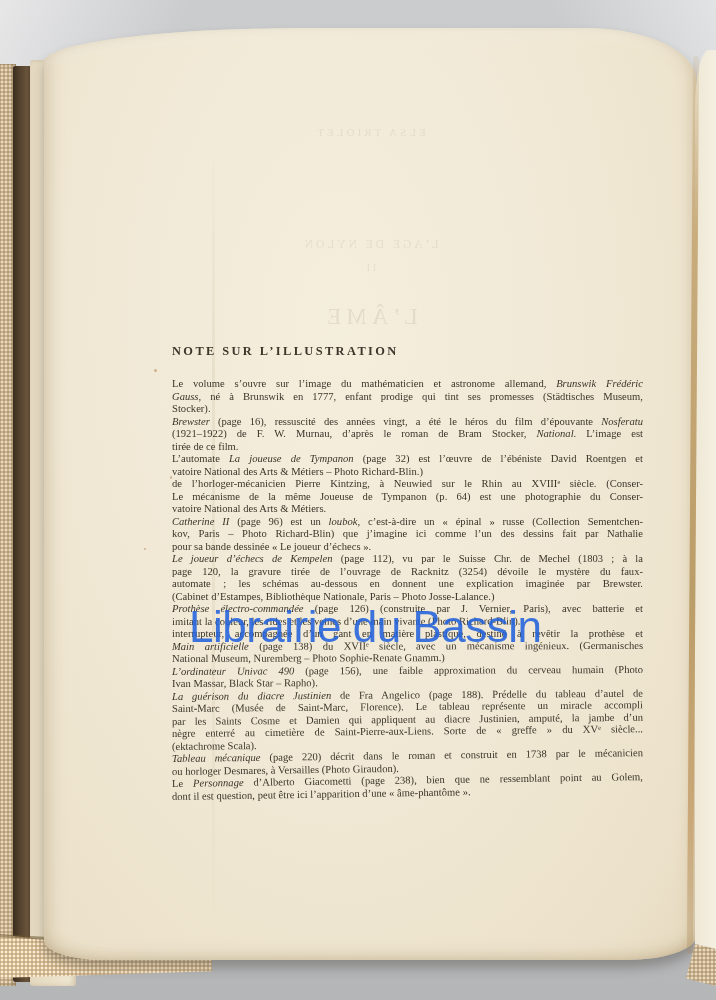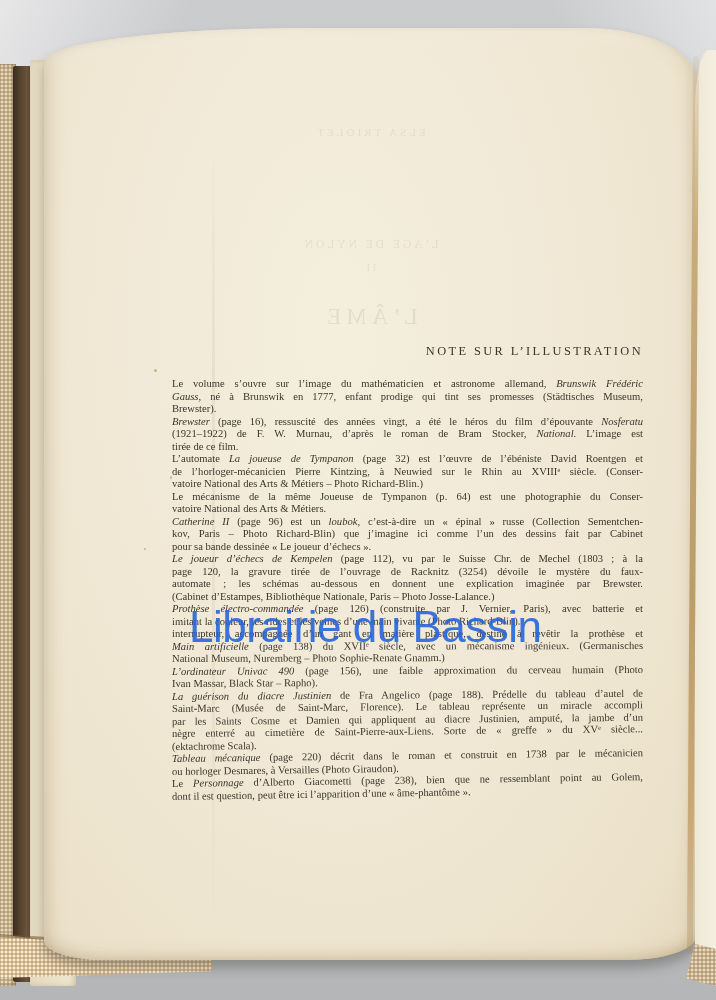--- a/index.html
+++ b/index.html
@@ -59,22 +59,22 @@
 
   .showthrough{position:absolute;left:44px;top:0;width:652px;color:#8b7b5e;}
   .ghost{position:absolute;width:100%;text-align:center;transform:scaleX(-1);
     opacity:.13;letter-spacing:3px;}
   .ghost-author{top:126px;font-size:11px;}
   .ghost-series{top:238px;font-size:11.5px;}
   .ghost-volume{top:262px;font-size:10px;}
   .ghost-title{top:304px;font-size:23px;letter-spacing:5px;opacity:.14;}
 
   .textblock{position:absolute;left:172px;top:344px;width:471px;color:#3b352a;}
-  .note-title{text-align:right;font-size:12.4px;letter-spacing:2.4px;
-    margin:0 0 19px 0;font-weight:400;color:#3c362b;}
+  .note-title{text-align:left;font-size:12.4px;letter-spacing:2.4px;
+    margin:0 0 19px 0;font-weight:700;color:#3c362b;}
   .line{font-size:10.6px;line-height:12.5px;height:12.5px;overflow:visible;
     text-align:left;}
   .line.j{text-align:justify;text-align-last:justify;}
   .line i{font-style:italic;}
 
   .watermark{position:absolute;left:189px;top:602px;
     font-family:"Liberation Sans","DejaVu Sans",sans-serif;
     font-size:44px;letter-spacing:-.5px;font-weight:400;opacity:.88;
     white-space:nowrap;}
 </style>
@@ -105,31 +105,31 @@
   <div class="ghost ghost-series">L’AGE DE NYLON</div>
   <div class="ghost ghost-volume">II</div>
   <div class="ghost ghost-title">L’ÂME</div>
 </div>
 
 <div class="textblock">
   <h1 class="note-title">NOTE SUR L’ILLUSTRATION</h1>
   <div id="lines">
       <div class="line j"><span>Le volume s’ouvre sur l’image du mathématicien et astronome allemand, </span><i>Brunswik Frédéric</i></div>
       <div class="line j"><i>Gauss</i><span>, né à Brunswik en 1777, enfant prodige qui tint ses promesses (Städtisches Museum,</span></div>
-      <div class="line"><span>Brewster).</span></div>
+      <div class="line"><span>Stocker).</span></div>
       <div class="line j"><i>Brewster</i><span> (page 16), ressuscité des années vingt, a été le héros du film d’épouvante </span><i>Nosferatu</i></div>
       <div class="line j"><span>(1921–1922) de F. W. Murnau, d’après le roman de Bram Stocker, </span><i>National</i><span>. L’image est</span></div>
       <div class="line"><span>tirée de ce film.</span></div>
       <div class="line j"><span>L’automate </span><i>La joueuse de Tympanon</i><span> (page 32) est l’œuvre de l’ébéniste David Roentgen et</span></div>
+      <div class="line"><span>vatoire National des Arts &amp; Métiers – Photo Richard-Blin.)</span></div>
       <div class="line j"><span>de l’horloger-mécanicien Pierre Kintzing, à Neuwied sur le Rhin au XVIIIᵉ siècle. (Conser-</span></div>
-      <div class="line"><span>vatoire National des Arts &amp; Métiers – Photo Richard-Blin.)</span></div>
       <div class="line j"><span>Le mécanisme de la même Joueuse de Tympanon (p. 64) est une photographie du Conser-</span></div>
       <div class="line"><span>vatoire National des Arts &amp; Métiers.</span></div>
       <div class="line j"><i>Catherine II</i><span> (page 96) est un </span><i>loubok</i><span>, c’est-à-dire un « épinal » russe (Collection Sementchen-</span></div>
-      <div class="line j"><span>kov, Paris – Photo Richard-Blin) que j’imagine ici comme l’un des dessins fait par Cabinet</span></div>
+      <div class="line j"><span>kov, Paris – Photo Richard-Blin) que j’imagine ici comme l’un des dessins fait par Nathalie</span></div>
       <div class="line"><span>pour sa bande dessinée « Le joueur d’échecs ».</span></div>
       <div class="line j"><i>Le joueur d’échecs de Kempelen</i><span> (page 112), vu par le Suisse Chr. de Mechel (1803 ; à la</span></div>
       <div class="line j"><span>page 120, la gravure tirée de l’ouvrage de Racknitz (3254) dévoile le mystère du faux-</span></div>
       <div class="line j"><span>automate ; les schémas au-dessous en donnent une explication imaginée par Brewster.</span></div>
       <div class="line"><span>(Cabinet d’Estampes, Bibliothèque Nationale, Paris – Photo Josse-Lalance.)</span></div>
       <div class="line j"><i>Prothèse électro-commandée</i><span> (page 126) (construite par J. Vernier, Paris), avec batterie et</span></div>
       <div class="line" style="transform: rotate(-0.07deg); transform-origin: 0px 60%;"><span>imitant la couleur, les rides et les veines d’une main vivante (Photo Richard-Blin).</span></div>
       <div class="line j"><span>interrupteur, accompagnée d’un gant en matière plastique, destiné à revêtir la prothèse et</span></div>
       <div class="line j" style="transform: rotate(-0.13deg); transform-origin: 0px 60%; font-family: Liberation Serif, serif;"><i>Main artificielle</i><span> (page 138) du XVIIᵉ siècle, avec un mécanisme ingénieux. (Germanisches</span></div>
       <div class="line" style="transform: rotate(-0.2deg); transform-origin: 0px 60%;"><span>National Museum, Nuremberg – Photo Sophie-Renate Gnamm.)</span></div>

